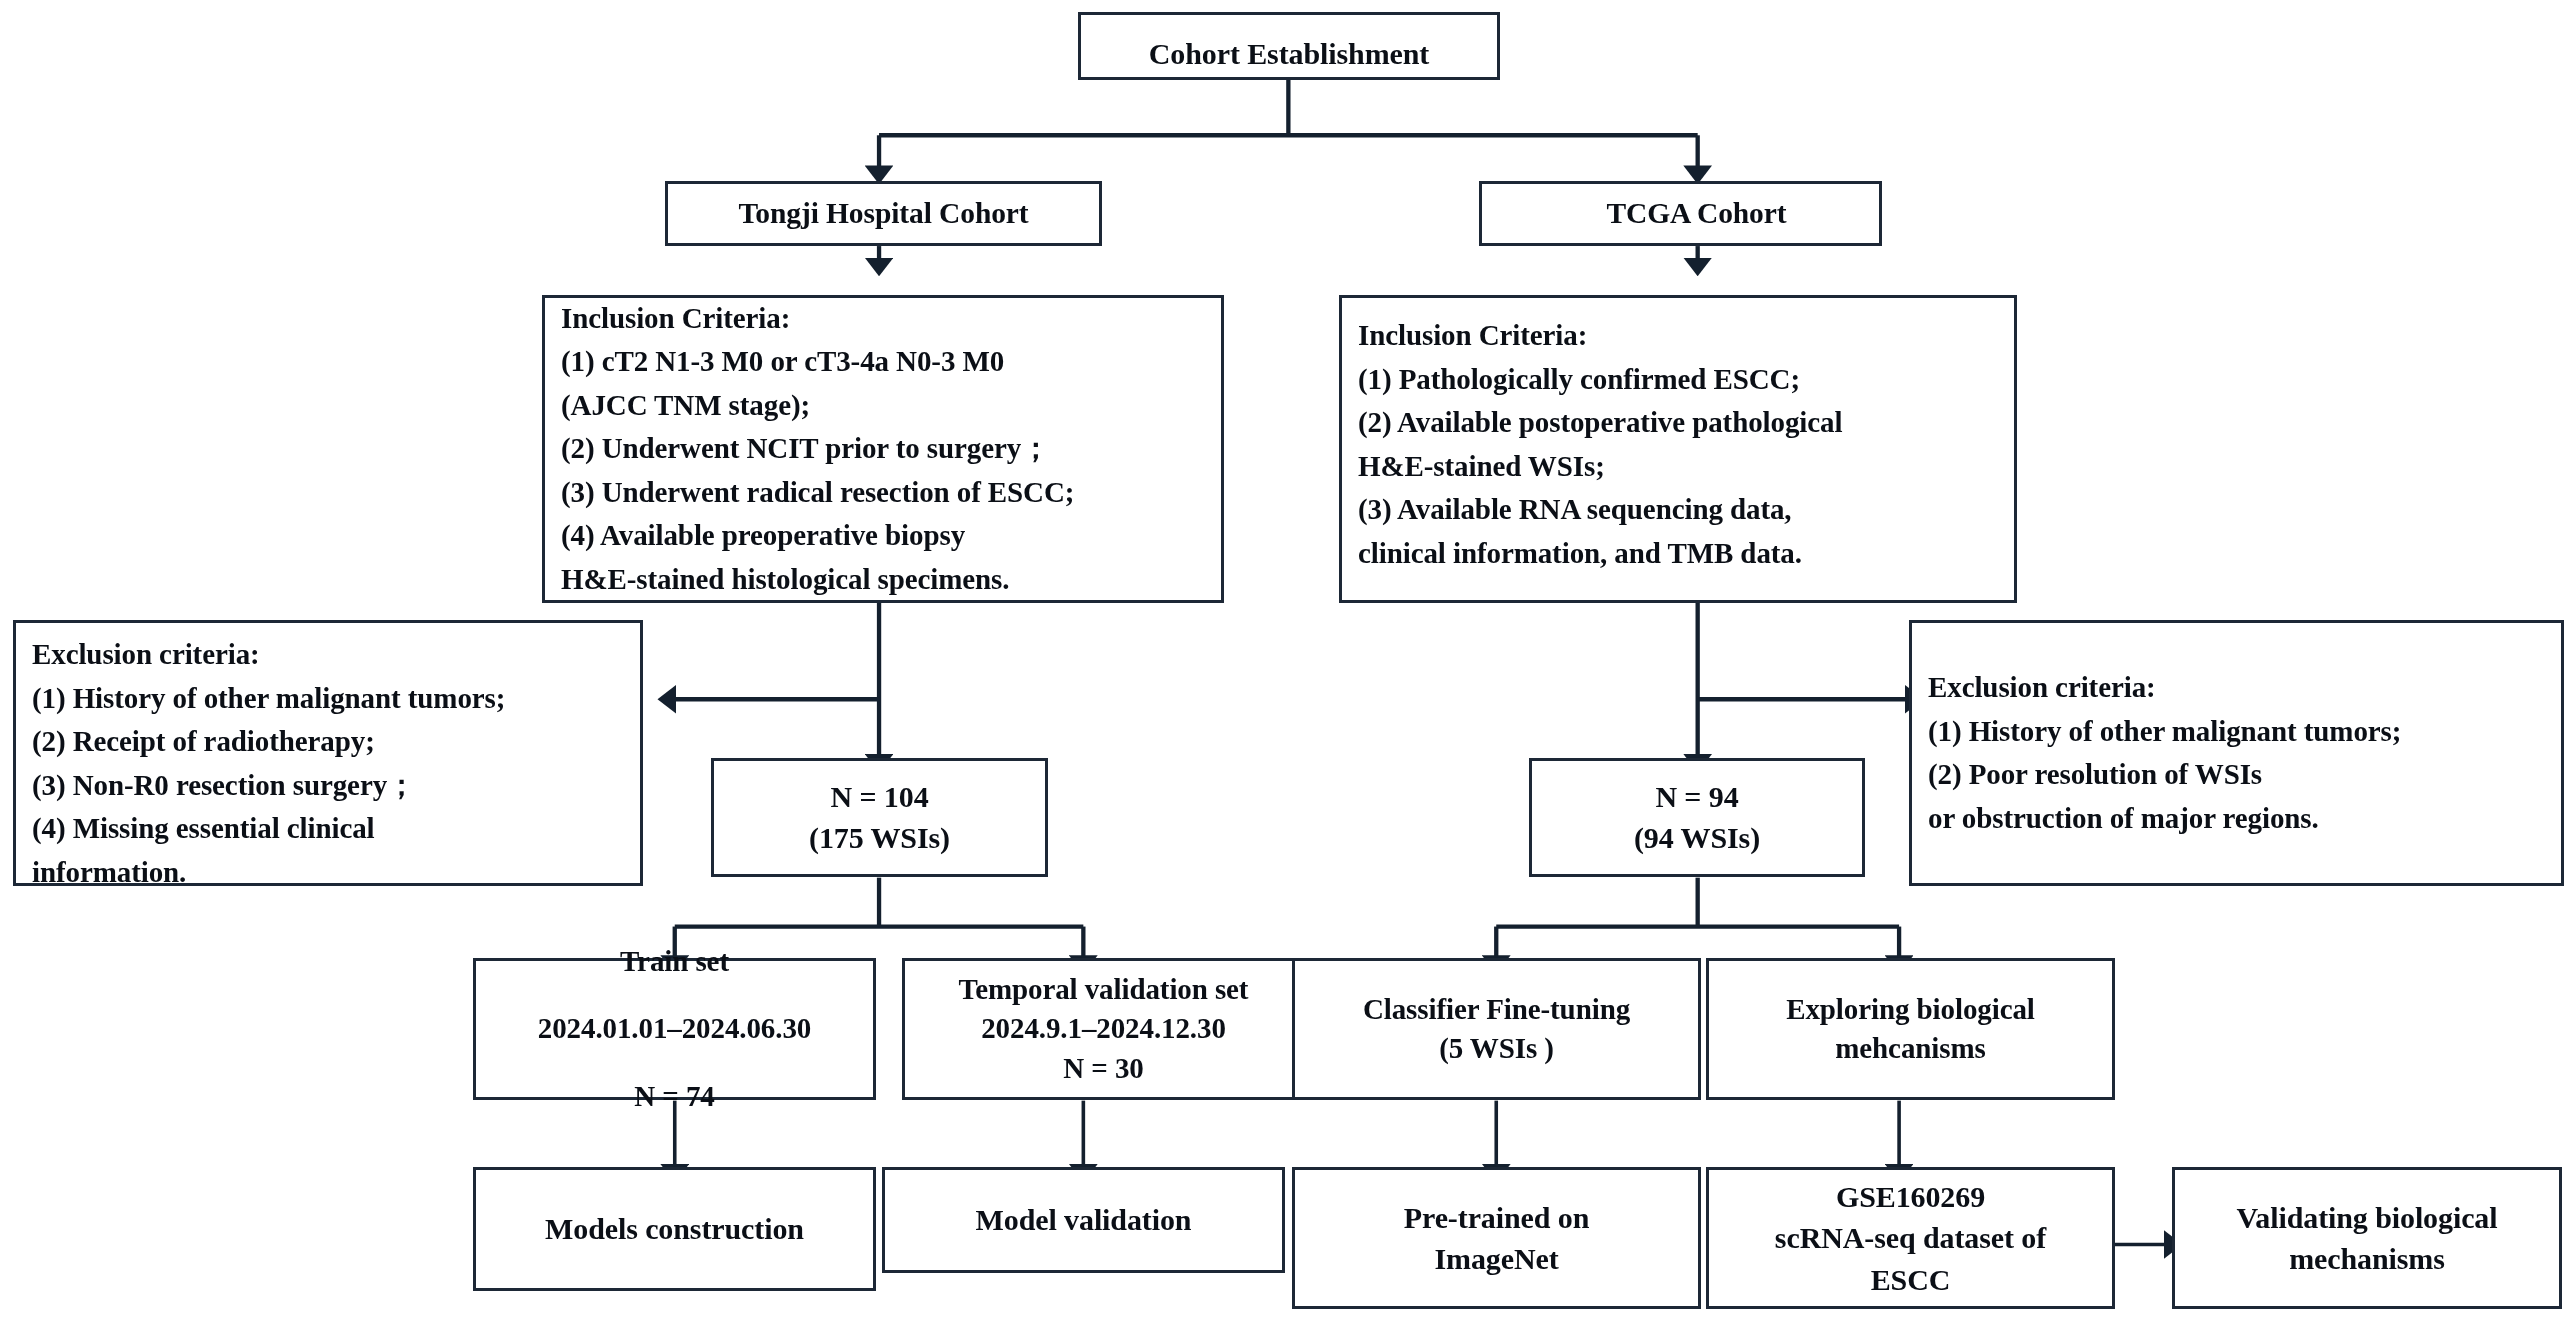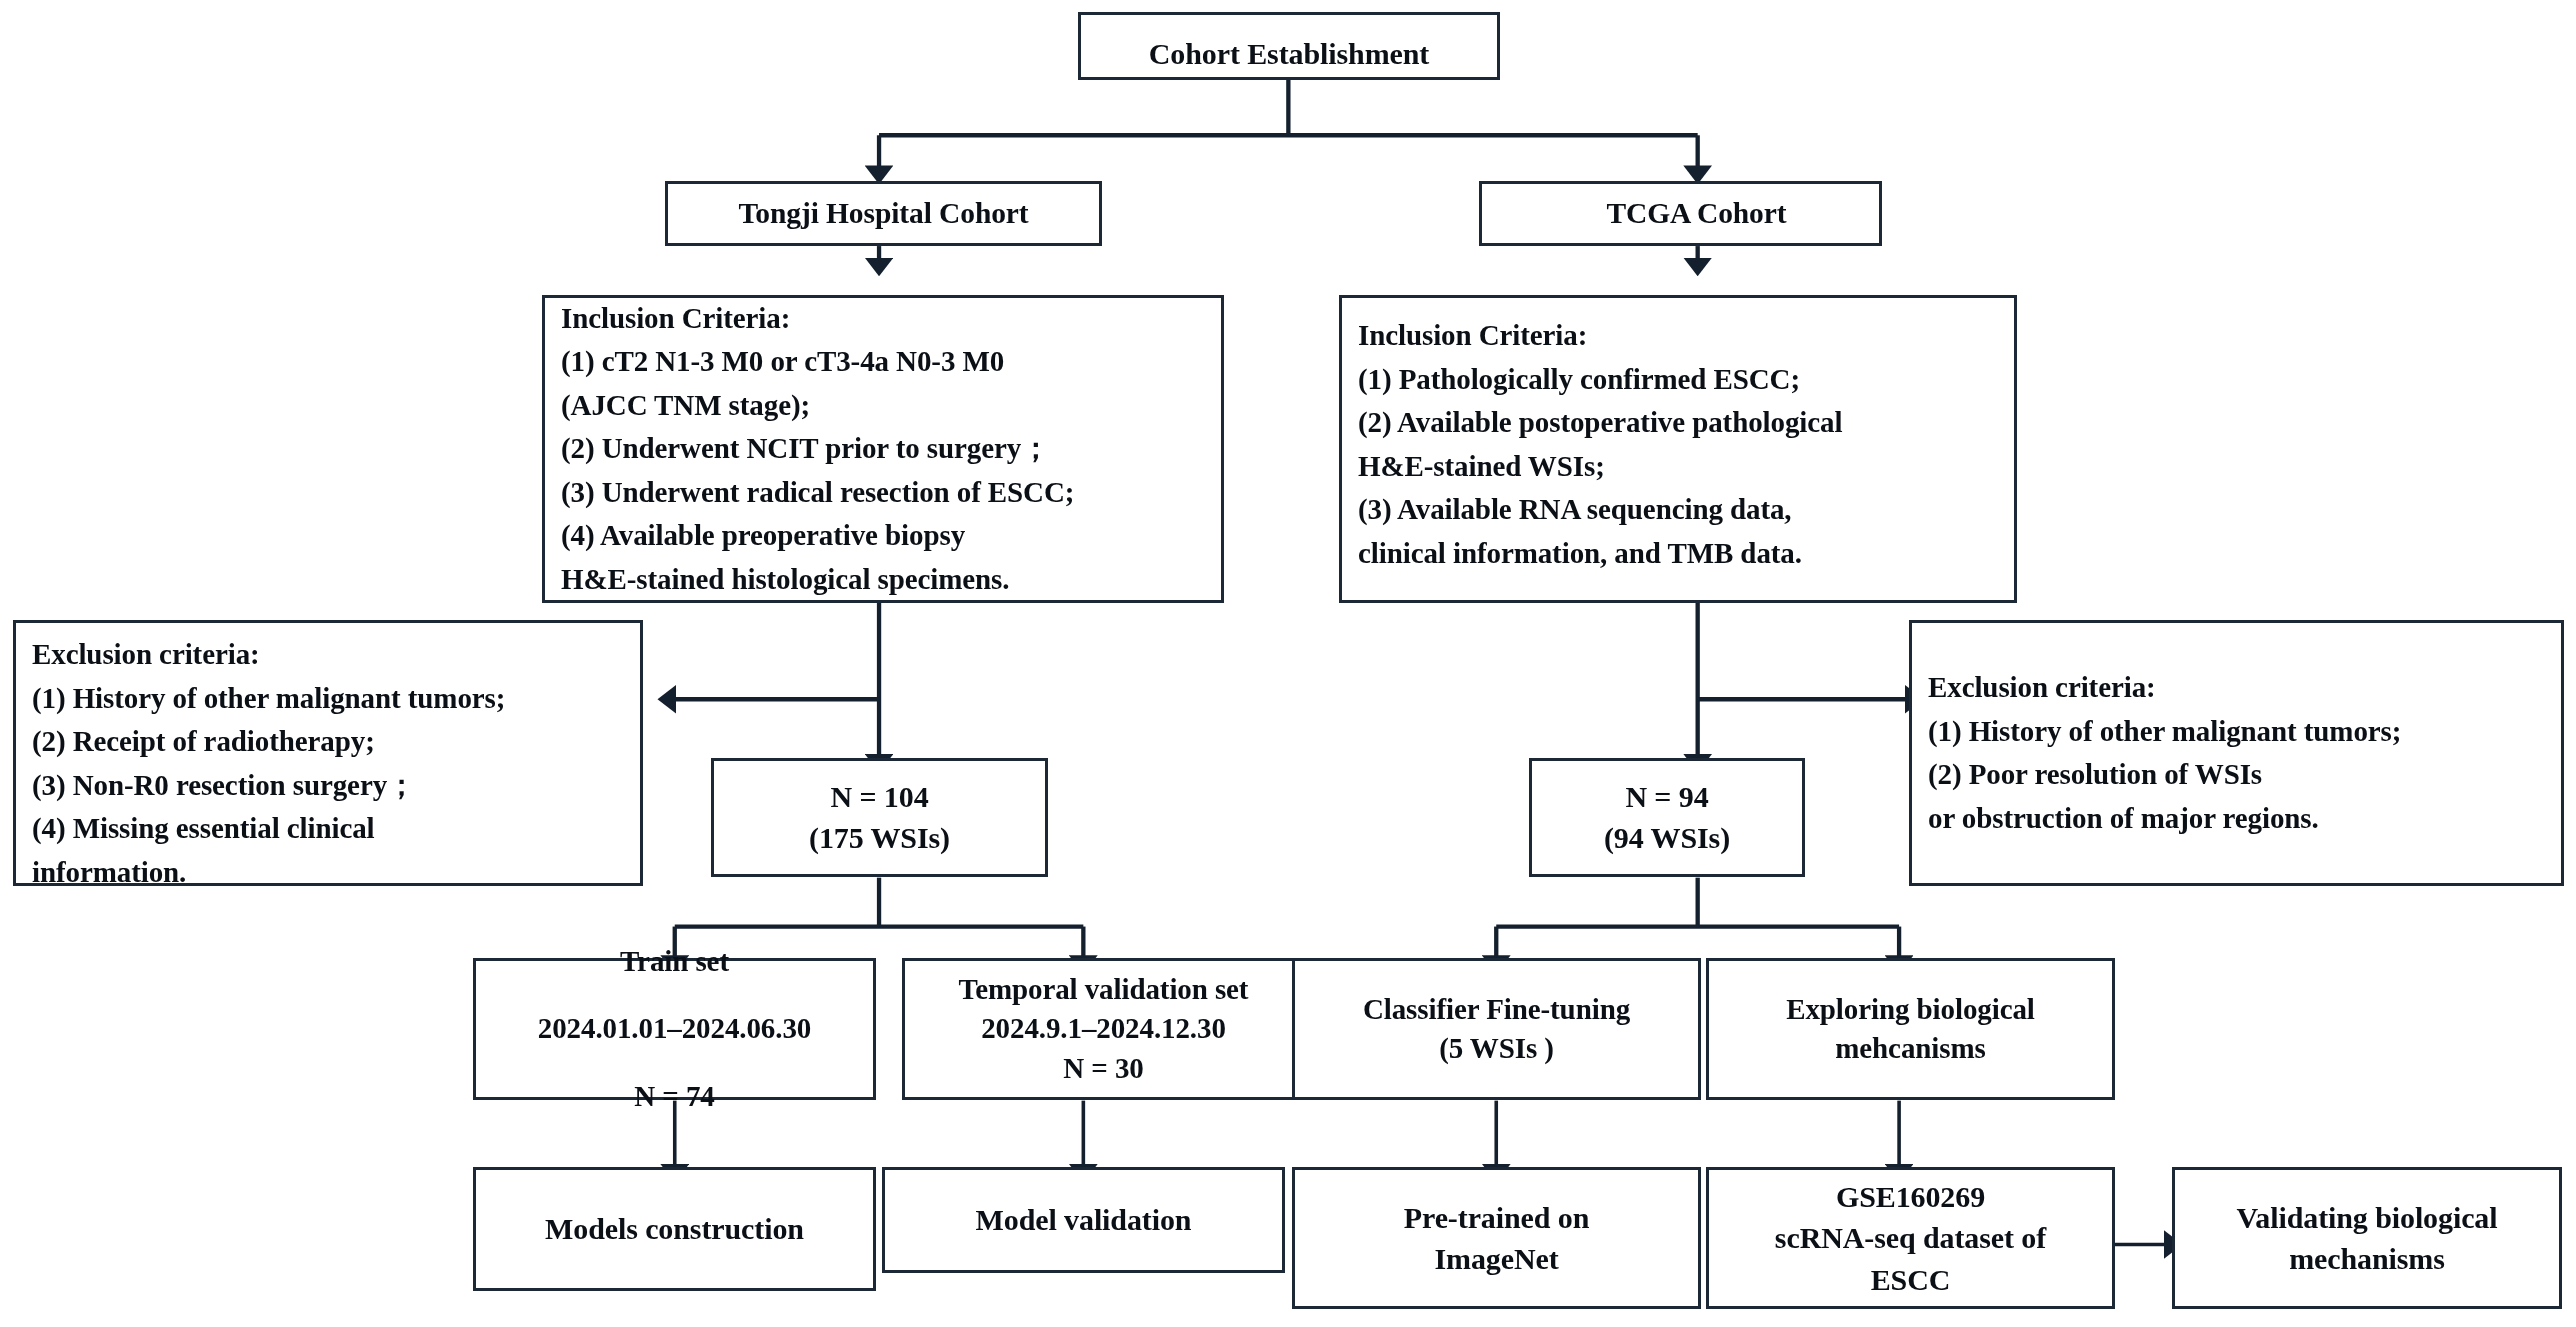--- a/index.html
+++ b/index.html
@@ -154,21 +154,21 @@
     <span class="line t-body">(1) History of other malignant tumors;</span>
     <span class="line t-body">(2) Poor resolution of WSIs</span>
     <span class="line t-body">or obstruction of major regions.</span>
   </div>
 
   <div class="node center" style="left:711px; top:758px; width:337px; height:119px;">
     <span class="line t-n">N = 104</span>
     <span class="line t-n">(175 WSIs)</span>
   </div>
 
-  <div class="node center" style="left:1529px; top:758px; width:276px; height:119px;">
+  <div class="node center" style="left:1529px; top:758px; width:336px; height:119px;">
     <span class="line t-n">N = 94</span>
     <span class="line t-n">(94 WSIs)</span>
   </div>
 
   <div class="node center" style="left:473px; top:958px; width:403px; height:142px;gap:28px;">
     <span class="line t-set">Train set</span>
     <span class="line t-set">2024.01.01–2024.06.30</span>
     <span class="line t-set">N = 74</span>
   </div>
 

